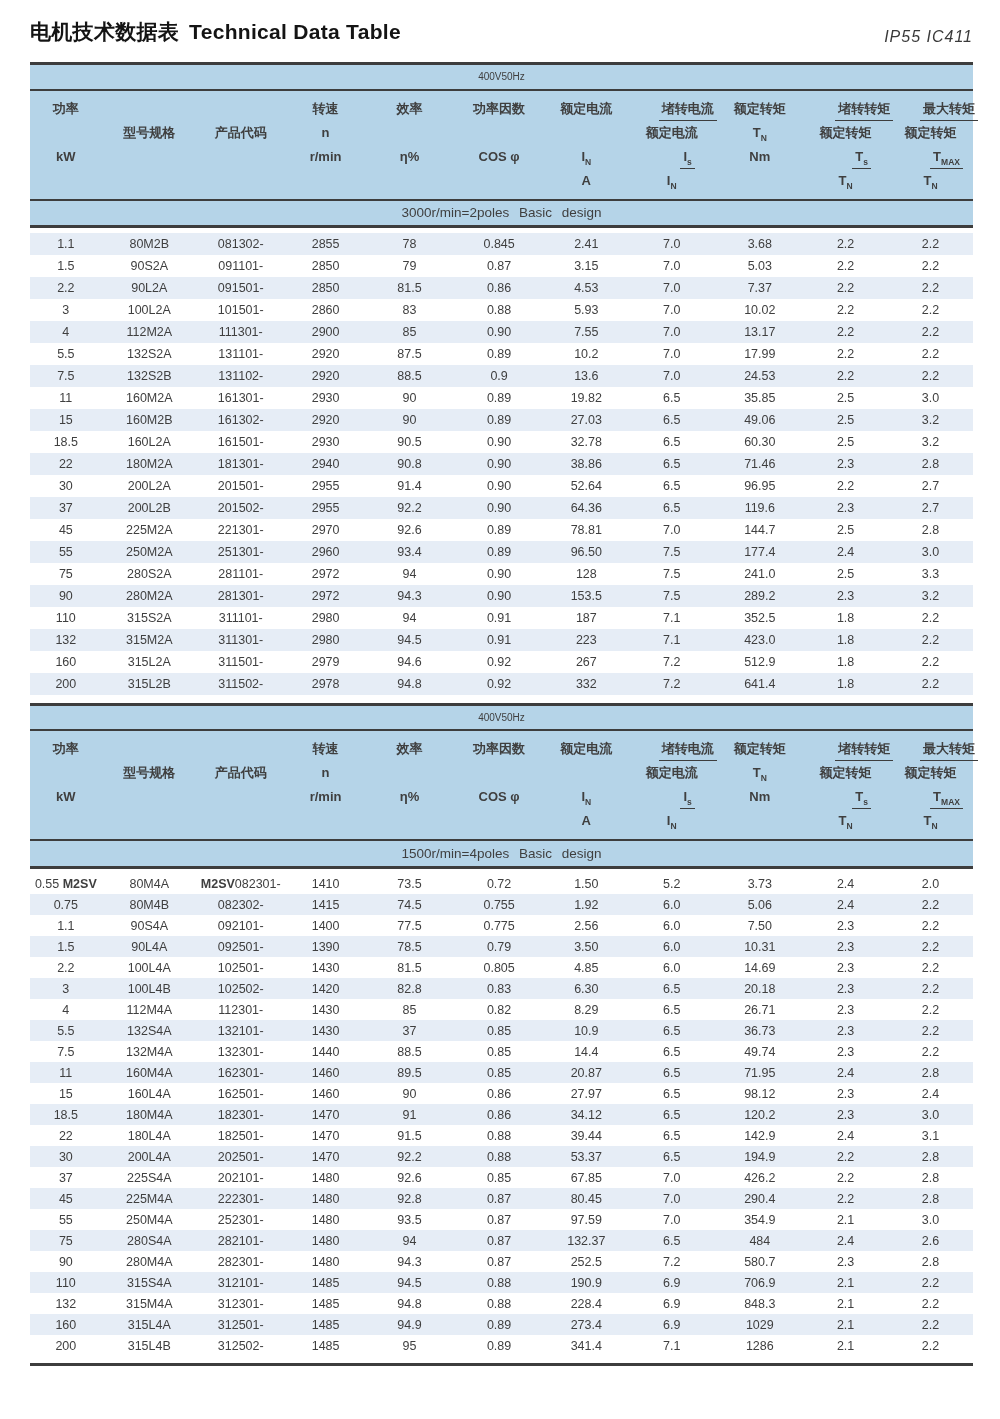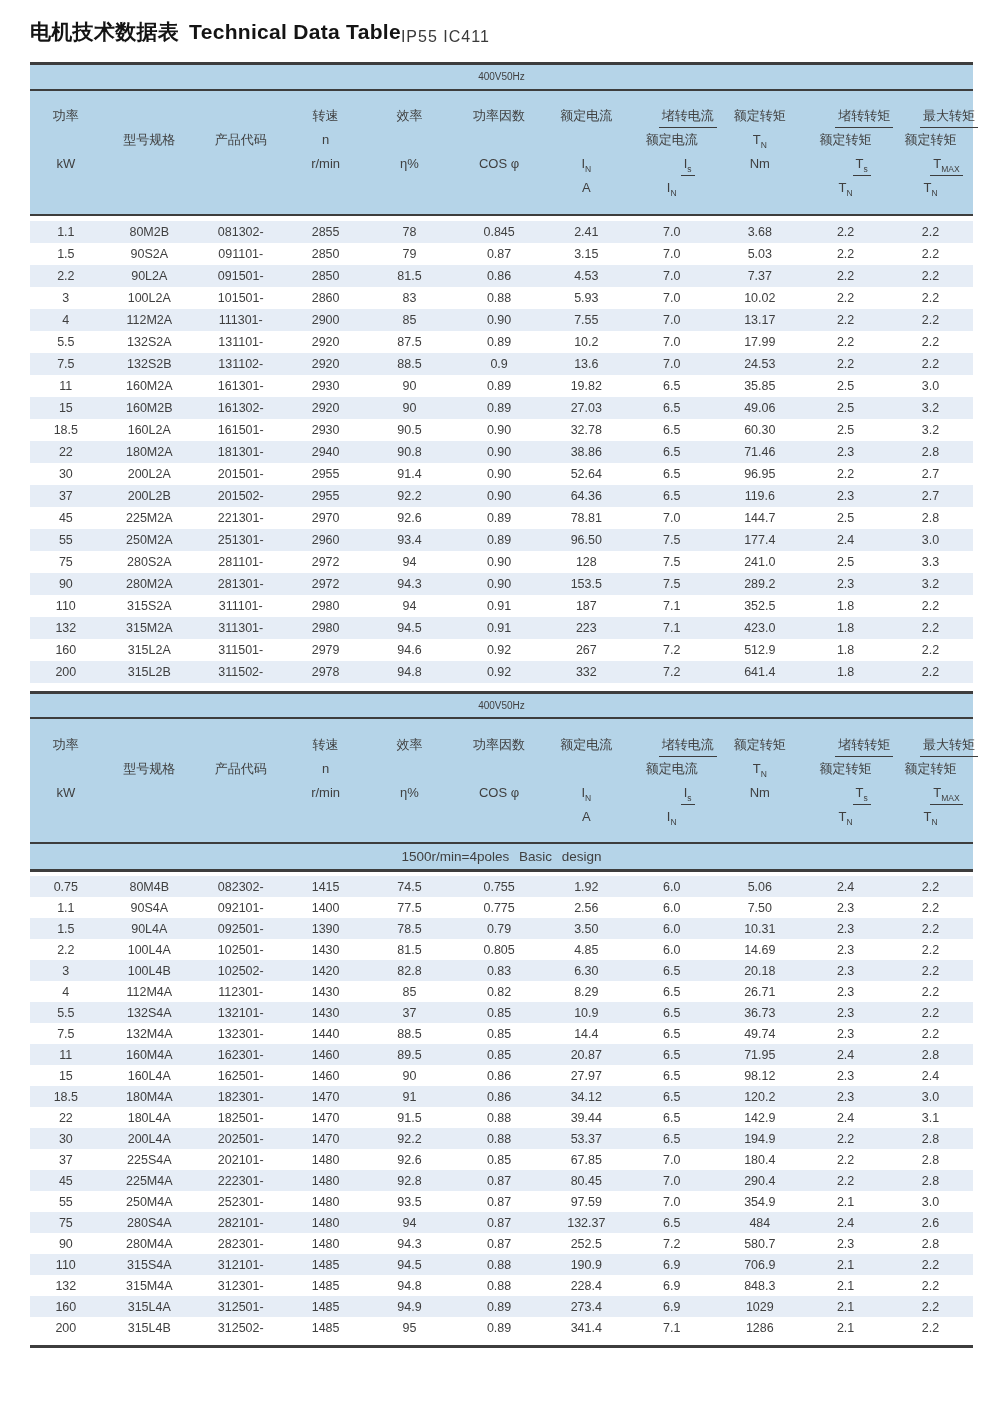--- a/index.html
+++ b/index.html
@@ -13,42 +13,43 @@
   html,body{margin:0;padding:0;}
   body{
     width:1000px;height:1419px;background:#ffffff;
     font-family:"Liberation Sans","DejaVu Sans",sans-serif;
     color:var(--text);
   }
   .page{padding:16px 27px 0 30px;}
 
   
   .titlebar{
-    display:flex;justify-content:flex-start;align-items:flex-end;
+    display:flex;justify-content:space-between;align-items:flex-end;
     margin-bottom:16px;height:30px;
   }
   .doc-title{font-size:21px;font-weight:bold;color:var(--title);letter-spacing:.3px;}
   .doc-title .zh{margin-right:10px;}
-  .doc-rating{font-size:16px;color:#3a3a3a;letter-spacing:1px;}
+  .doc-rating{font-size:16px;color:#3a3a3a;letter-spacing:1px;font-style:italic;}
 
   
   table{
     width:100%;border-collapse:collapse;table-layout:fixed;
     border-top:3px solid var(--rule);
   }
   section.motor-table:last-of-type table{border-bottom:3px solid var(--rule);}
   th{font-weight:normal;padding:0;}
   thead th{background:var(--header-blue);color:var(--text);}
   tr.voltage-band th{
     height:26px;font-size:10px;text-align:center;
     border-bottom:2px solid var(--rule);
   }
   tr.cols th{
-    height:125px;vertical-align:middle;font-size:13px;
+    height:110px;vertical-align:middle;font-size:13px;
     border-bottom:2px solid var(--rule);
+    font-weight:bold;
   }
   tr.design-band th{
     height:27px;font-size:13.5px;text-align:center;word-spacing:6px;
     border-bottom:3px solid var(--rule);
   }
   .hwrap{padding:5px 0;}
   .hline{height:24px;line-height:24px;text-align:center;white-space:nowrap;}
   .underl{
     display:inline-block;line-height:20px;
     border-bottom:1px solid var(--rule);padding:0 3px 1px;margin-left:32px;
@@ -179,20 +180,23 @@
             </th>
             <th>
               <div class="hwrap">
                 <div class="hline"><span class="underl">最大转矩</span></div>
                 <div class="hline"><span>额定转矩</span></div>
                 <div class="hline"><span class="underl">T<sub>MAX</sub></span></div>
                 <div class="hline"><span>T<sub>N</sub></span></div>
               </div>
             </th>
           </tr>
+        <tr class="design-band">
+          <th colspan="11">3000r/min=2poles Basic design</th>
+        </tr>
       </thead>
       <tbody>
           <tr class="spacer-top">
             <td colspan="11"></td>
           </tr>
           <tr class="data-row striped">
             <td>1.1</td>
             <td>80M2B</td>
             <td>081302-</td>
             <td>2855</td>
@@ -581,20 +585,33 @@
             </th>
           </tr>
         <tr class="design-band">
           <th colspan="11">1500r/min=4poles Basic design</th>
         </tr>
       </thead>
       <tbody>
           <tr class="spacer-top">
             <td colspan="11"></td>
           </tr>
+          <tr class="data-row">
+            <td>0.55 <b>M2SV</b></td>
+            <td>80M4A</td>
+            <td><b>M2SV</b>082301-</td>
+            <td>1410</td>
+            <td>73.5</td>
+            <td>0.72</td>
+            <td>1.50</td>
+            <td>5.2</td>
+            <td>3.73</td>
+            <td>2.4</td>
+            <td>2.0</td>
+          </tr>
           <tr class="data-row striped">
             <td>0.75</td>
             <td>80M4B</td>
             <td>082302-</td>
             <td>1415</td>
             <td>74.5</td>
             <td>0.755</td>
             <td>1.92</td>
             <td>6.0</td>
             <td>5.06</td>
@@ -759,21 +776,21 @@
           </tr>
           <tr class="data-row">
             <td>37</td>
             <td>225S4A</td>
             <td>202101-</td>
             <td>1480</td>
             <td>92.6</td>
             <td>0.85</td>
             <td>67.85</td>
             <td>7.0</td>
-            <td>180.4</td>
+            <td>426.2</td>
             <td>2.2</td>
             <td>2.8</td>
           </tr>
           <tr class="data-row striped">
             <td>45</td>
             <td>225M4A</td>
             <td>222301-</td>
             <td>1480</td>
             <td>92.8</td>
             <td>0.87</td>

